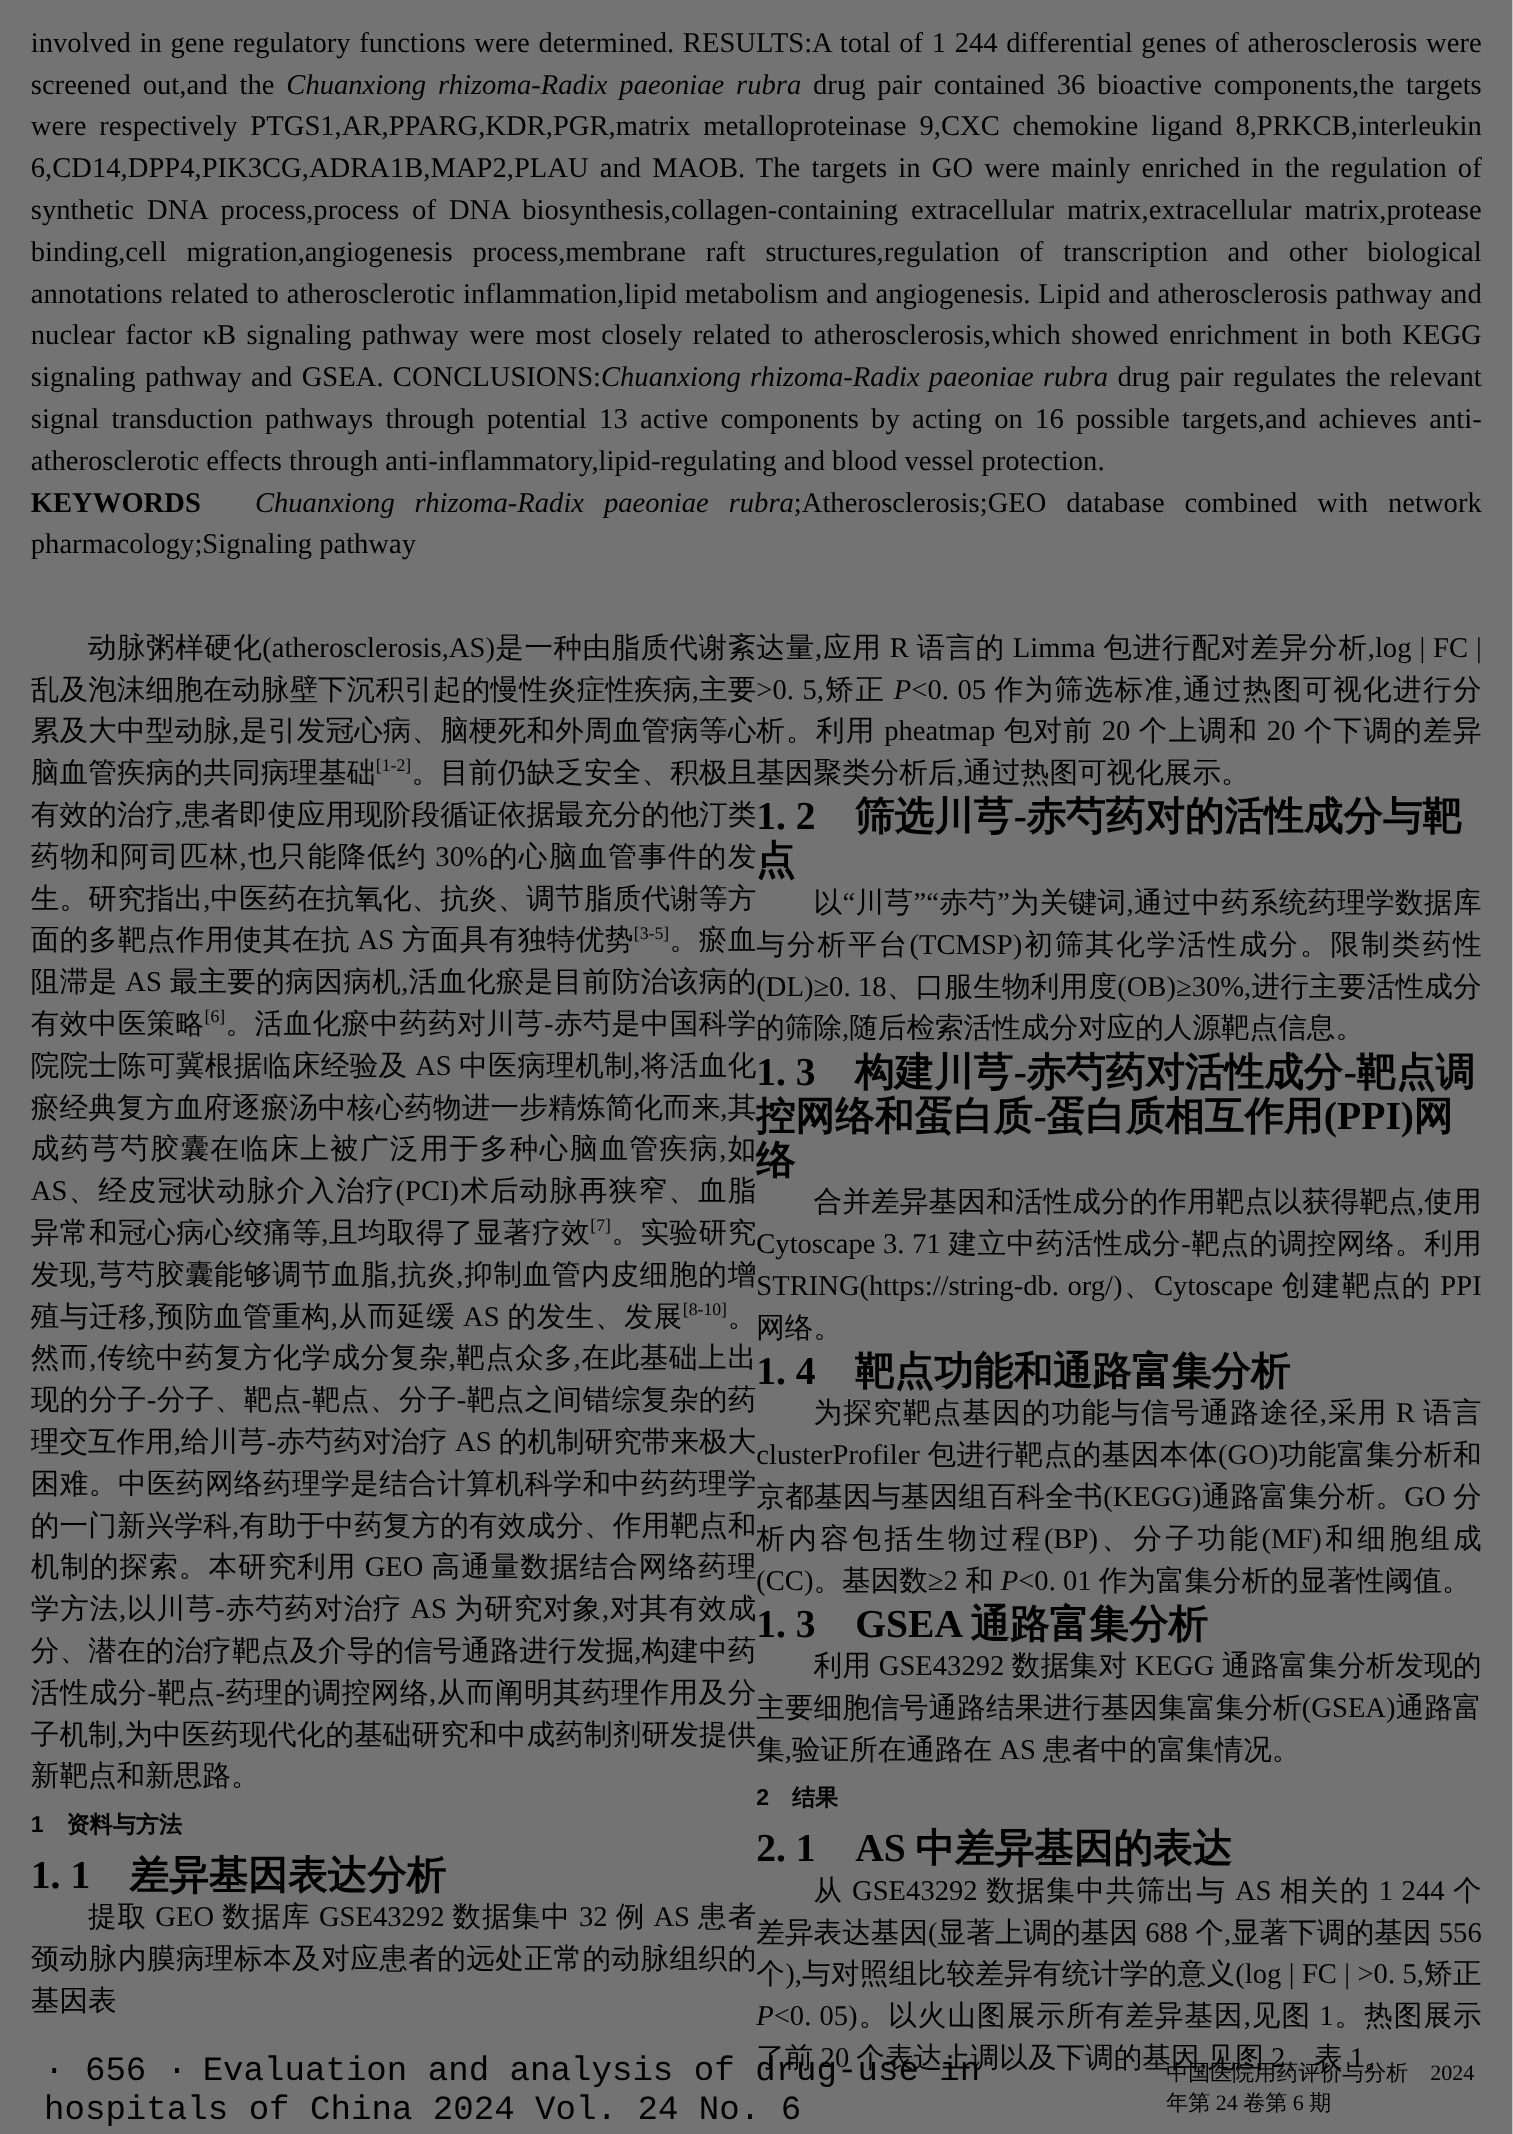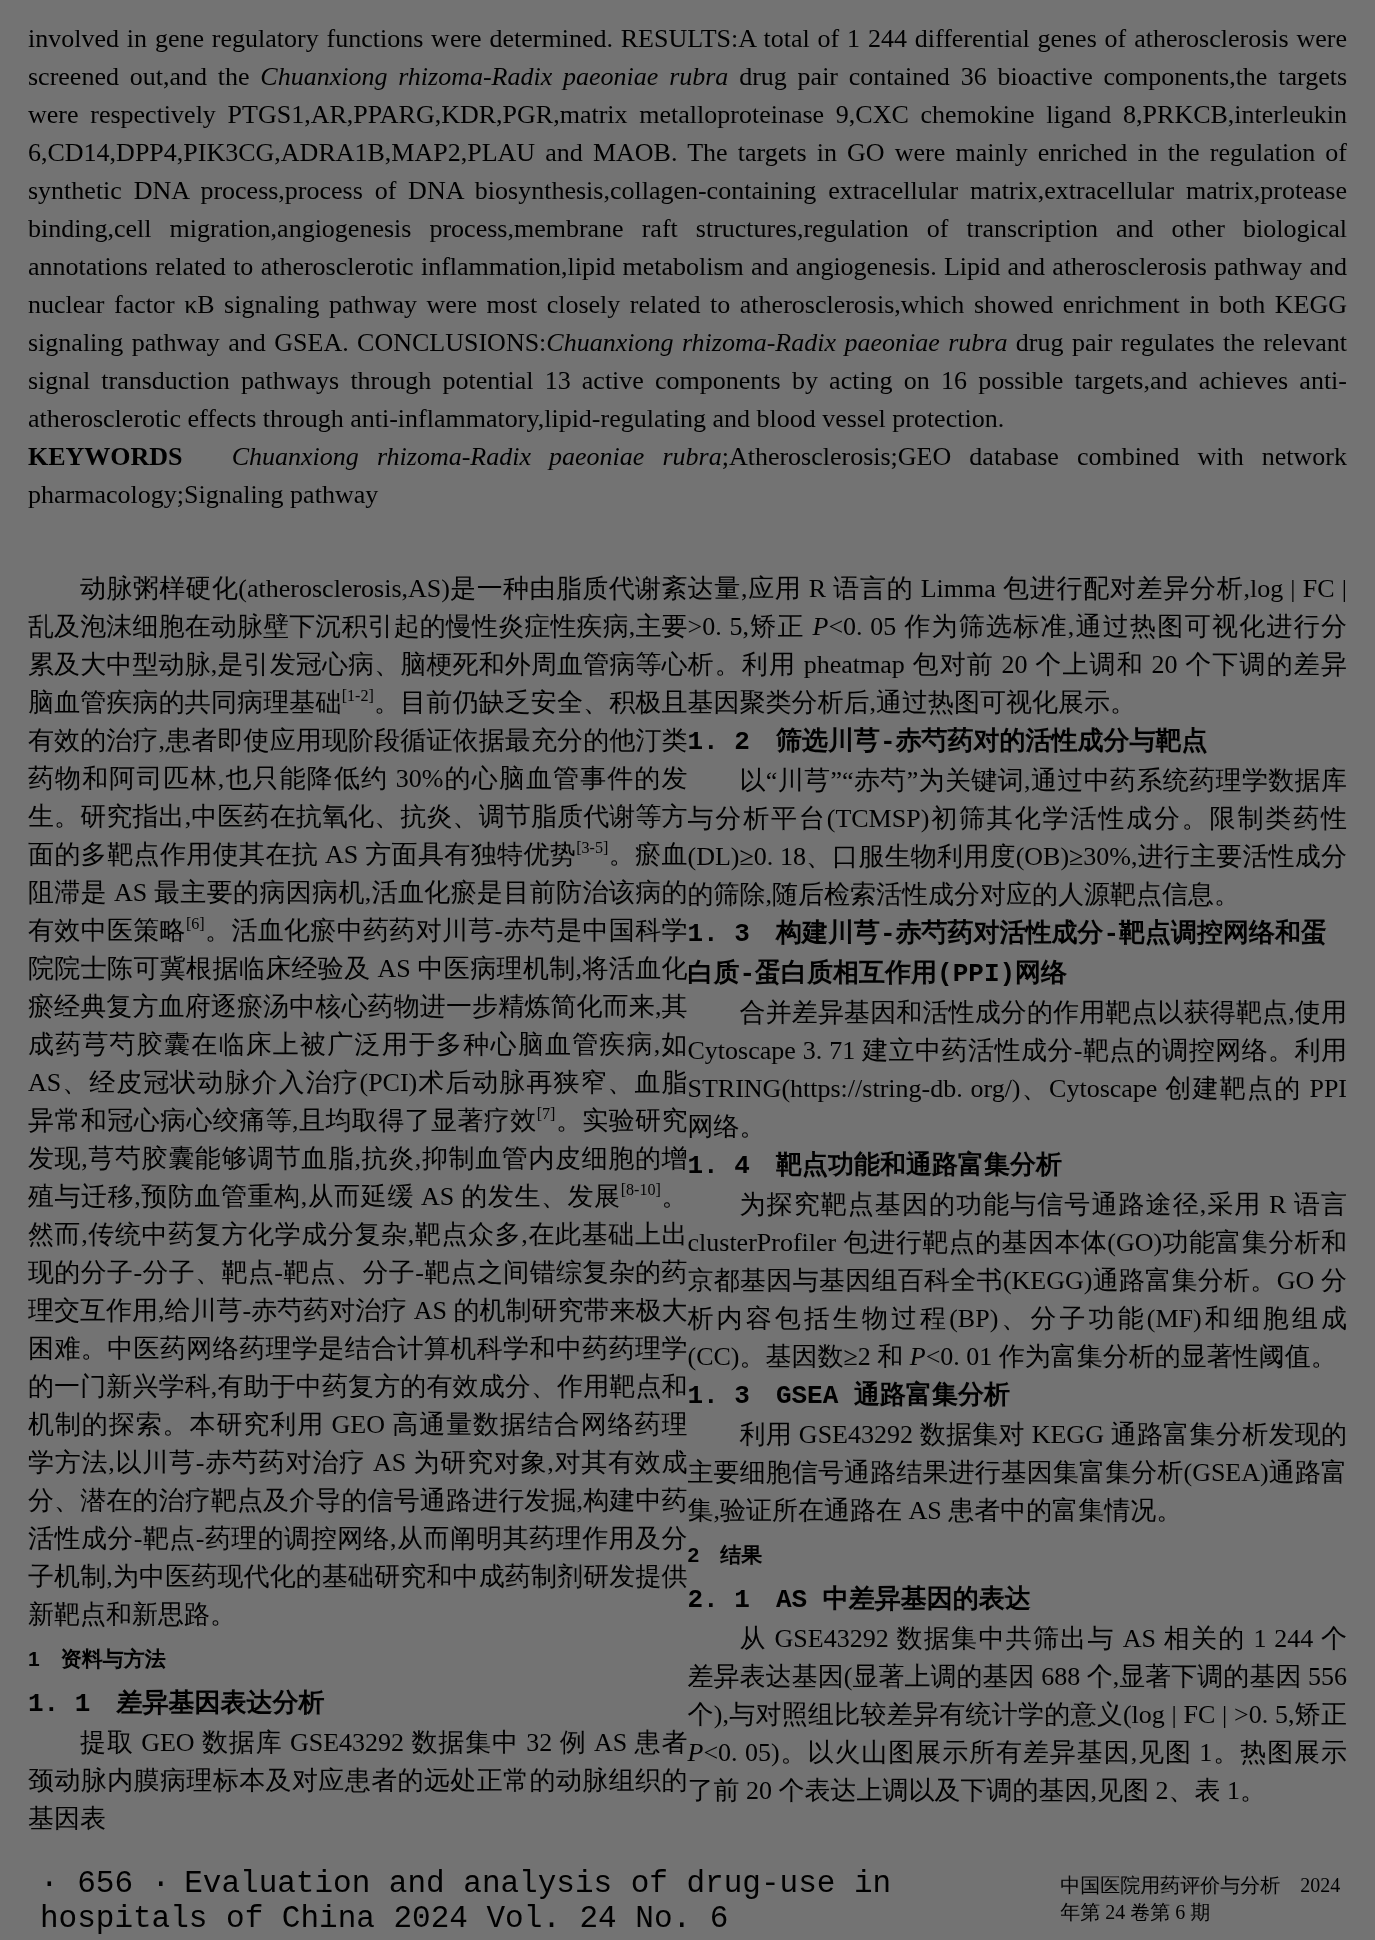--- a/index.html
+++ b/index.html
@@ -19,22 +19,22 @@
   .abstract { font-size: 26px; line-height: 38px; }
   .cols { display: flex; margin-top: 56px; }
   .col { flex: 1 1 0; font-size: 26px; line-height: 38px; }
   .blk.p-en, .blk.p { text-align: justify; }
   .blk.indent { text-indent: 2em; }
   .blk.h1 {
     font-family: "Liberation Sans", "DejaVu Sans", sans-serif;
     font-weight: bold; font-size: 21px; line-height: 50px; text-align: left;
   }
   .blk.h2 {
-    font-family: Liberation Mono, monospace;
-    font-weight: bold; font-size: 26px; line-height: 40px; text-align: left;
+    font-family: Liberation Serif, serif;
+    font-weight: bold; font-size: 36px; line-height: 40px; text-align: left;
   }
   .i { font-style: italic; }
   .b { font-weight: bold; }
   sup { font-size: 0.62em; line-height: 0; vertical-align: super; }
   .footer {
     position: absolute; left: 40px; right: 30px; top: 1866px;
     display: flex; justify-content: space-between; align-items: baseline;
   }
   .footer-left { font-size: 31px; font-family: Liberation Mono, monospace; }
   .footer-left .gap { display: inline-block; width: 14px; }

